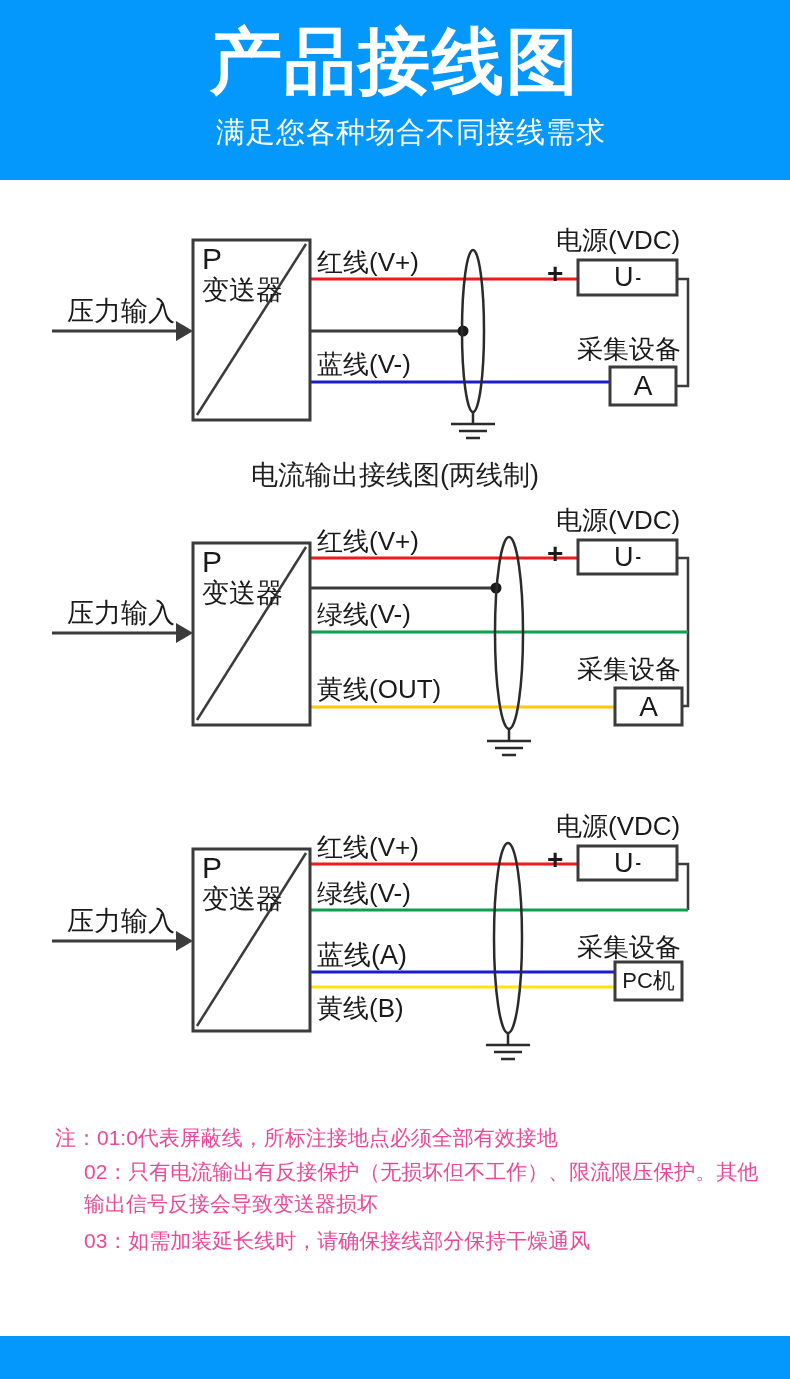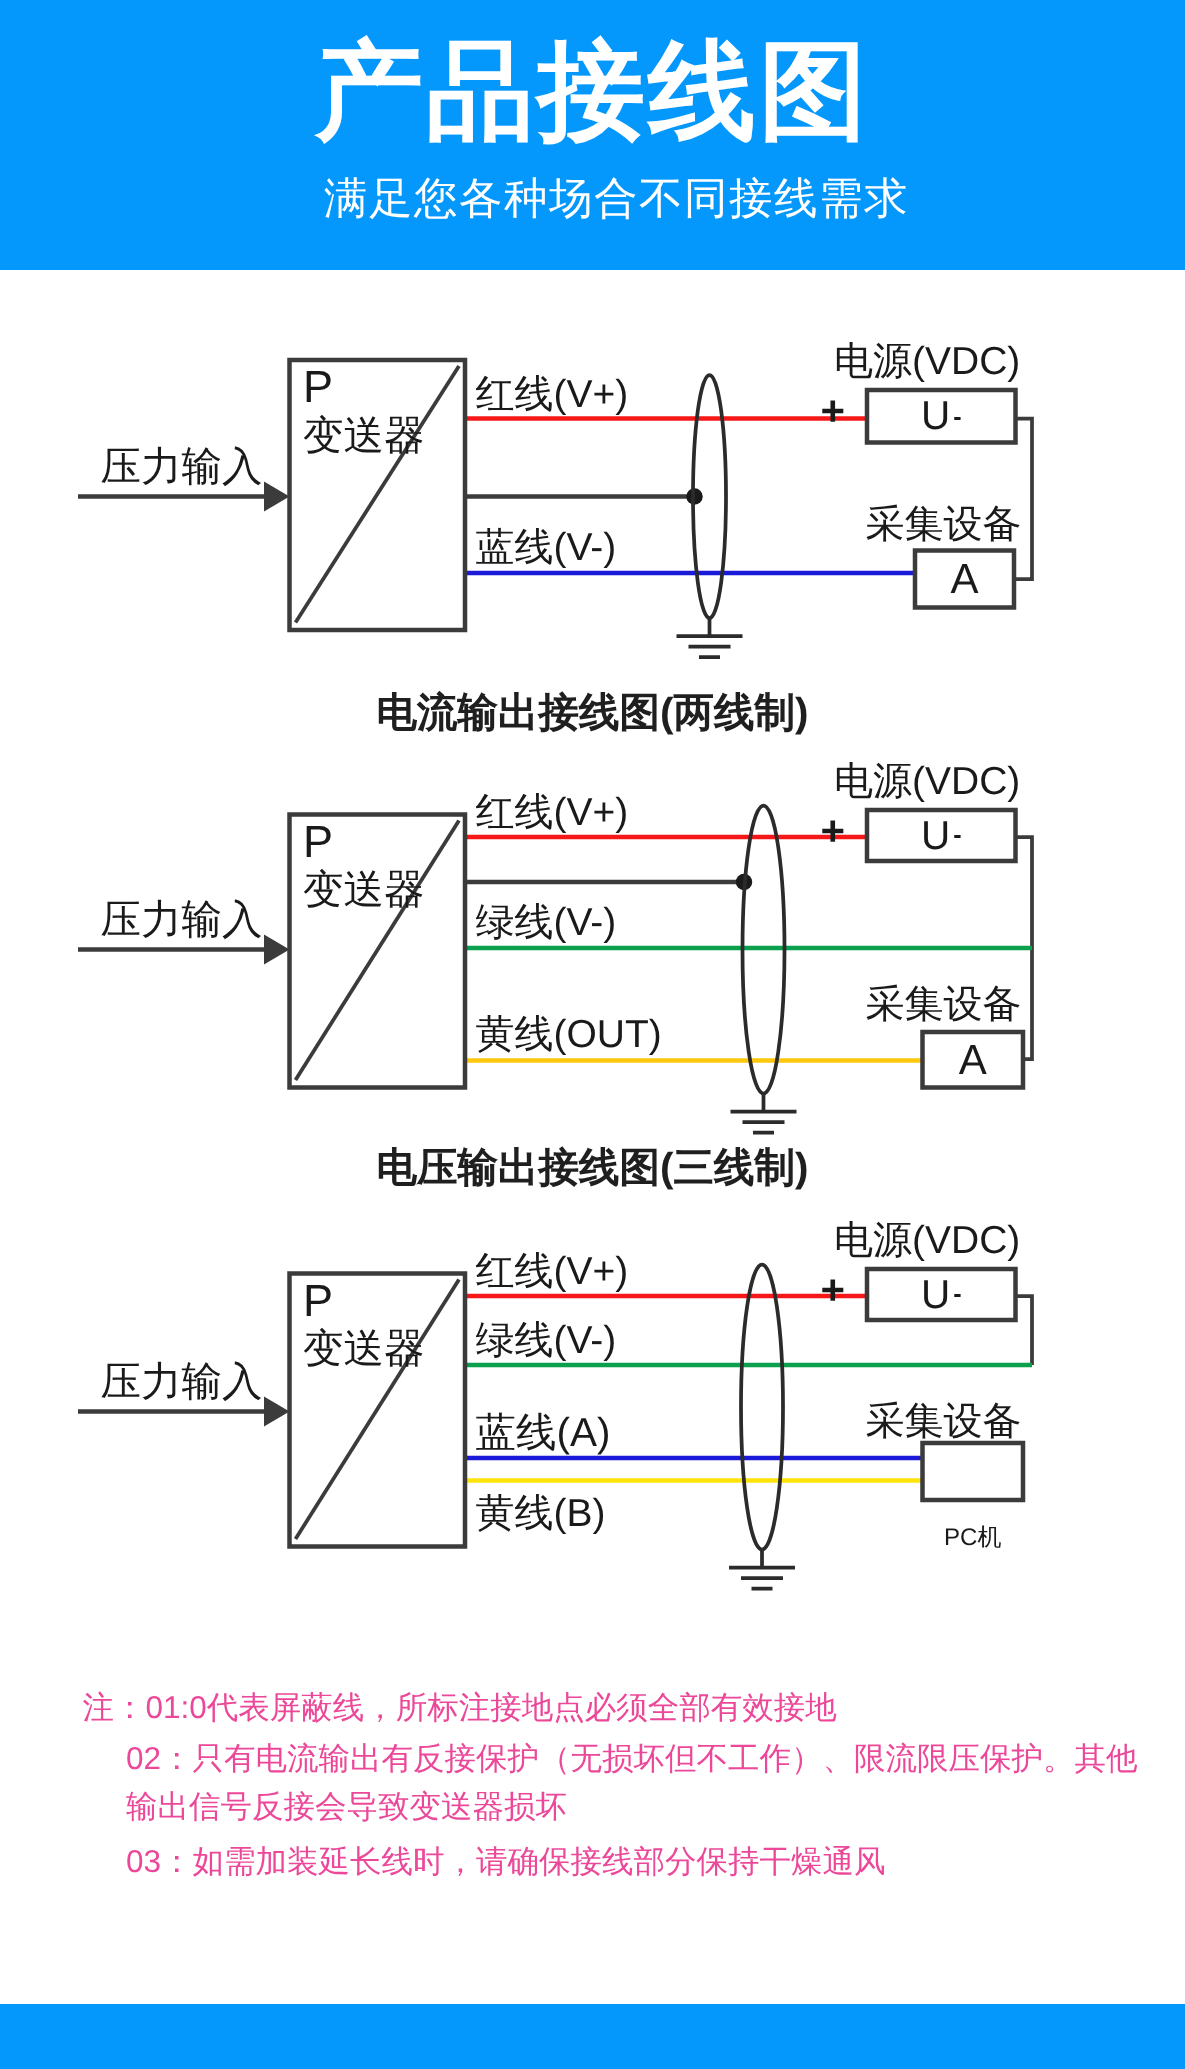--- a/index.html
+++ b/index.html
@@ -15,21 +15,21 @@
   .ftr{position:absolute;left:0;top:1336px;width:790px;height:43px;background:#0598fc;}
   
   .lay{position:absolute;left:0;}
   
   .t{position:absolute;color:#1a1a1a;white-space:nowrap;line-height:1.15;}
   .w500{font-weight:500;}
   .boxtxt{position:absolute;display:flex;align-items:center;justify-content:center;
           color:#1a1a1a;}
   .sup{font-size:62%;vertical-align:super;font-weight:600;margin-left:2px;}
   .caption{position:absolute;left:0;width:790px;text-align:center;color:#1f1f1f;
-           font-size:27px;font-weight:700;}
+           font-size:27px;font-weight:400;}
   
   .note-line{position:absolute;color:#ec4899;font-size:21px;font-weight:500;white-space:nowrap;}
 </style>
 </head>
 <body>
 
 <div class="page">
 
   <div class="hdr">
     <div class="hdr-title">产品接线图</div>
@@ -91,21 +91,20 @@
   <div class="t w500" style="left:317px;top:600px;font-size:26px;">绿线(V-)</div>
   <div class="t w500" style="left:317px;top:675px;font-size:26px;">黄线(OUT)</div>
   <div class="t w500" style="left:556px;top:506px;font-size:26px;">电源(VDC)</div>
   <div class="t" style="left:547px;top:538px;font-size:28px;font-weight:700;">+</div>
   <div class="boxtxt" style="left:578px;top:540px;width:99px;height:34px;font-size:27px;font-weight:500;">
     <span>U</span>
       <span class="sup">-</span>
   </div>
   <div class="t w500" style="left:577px;top:655px;font-size:26px;">采集设备</div>
   <div class="boxtxt" style="left:615px;top:688px;width:67px;height:37px;font-size:28px;font-weight:500;">A</div>
-  <div class="caption" style="top:760px;">电压输出接线图(三线制)</div>
 
   <svg class="lay" style="top:838px" width="790" height="230" viewBox="0 838 790 230">
     <line x1="52" y1="941" x2="178" y2="941" stroke="#3b3b3b" stroke-width="3"></line>
     <polygon points="176,931 176,951 193,941" fill="#3b3b3b"></polygon>
     <path d="M677,864 L688,864 L688,910" fill="none" stroke="#3b3b3b" stroke-width="2.5"></path>
     <line x1="311" y1="864" x2="578" y2="864" stroke-width="3" stroke="#f61818"></line>
     <line x1="311" y1="910" x2="688" y2="910" stroke-width="3" stroke="#0aa04e"></line>
     <line x1="311" y1="972" x2="615" y2="972" stroke-width="3" stroke="#1a1ad8"></line>
     <line x1="311" y1="987" x2="615" y2="987" stroke-width="3" stroke="#ffe30a"></line>
     <rect x="193" y="849" width="117" height="182" fill="#ffffff" stroke="#3b3b3b" stroke-width="3"></rect>
@@ -123,21 +122,21 @@
   <div class="t w500" style="left:317px;top:879px;font-size:26px;">绿线(V-)</div>
   <div class="t w500" style="left:317px;top:940px;font-size:27px;">蓝线(A)</div>
   <div class="t w500" style="left:317px;top:994px;font-size:26px;">黄线(B)</div>
   <div class="t w500" style="left:556px;top:812px;font-size:26px;">电源(VDC)</div>
   <div class="t" style="left:547px;top:844px;font-size:28px;font-weight:700;">+</div>
   <div class="boxtxt" style="left:578px;top:846px;width:99px;height:34px;font-size:27px;font-weight:500;">
     <span>U</span>
       <span class="sup">-</span>
   </div>
   <div class="t w500" style="left:577px;top:933px;font-size:26px;">采集设备</div>
-  <div class="boxtxt" style="left:615px;top:962px;width:67px;height:38px;font-size:16px;font-weight:500;margin-top:44px;">PC机</div>
+  <div class="boxtxt" style="left:615px;top:962px;width:67px;height:38px;font-size:22px;font-weight:500;">PC机</div>
 
   <div>
     <div class="note-line" style="left:55px;top:1124px;">
       <span>注：</span><span>01:0代表屏蔽线，所标注接地点必须全部有效接地</span>
     </div>
     <div class="note-line" style="left:84px;top:1158px;">02：只有电流输出有反接保护（无损坏但不工作）、限流限压保护。其他</div>
     <div class="note-line" style="left:84px;top:1190px;">输出信号反接会导致变送器损坏</div>
     <div class="note-line" style="left:84px;top:1227px;">03：如需加装延长线时，请确保接线部分保持干燥通风</div>
   </div>
 

